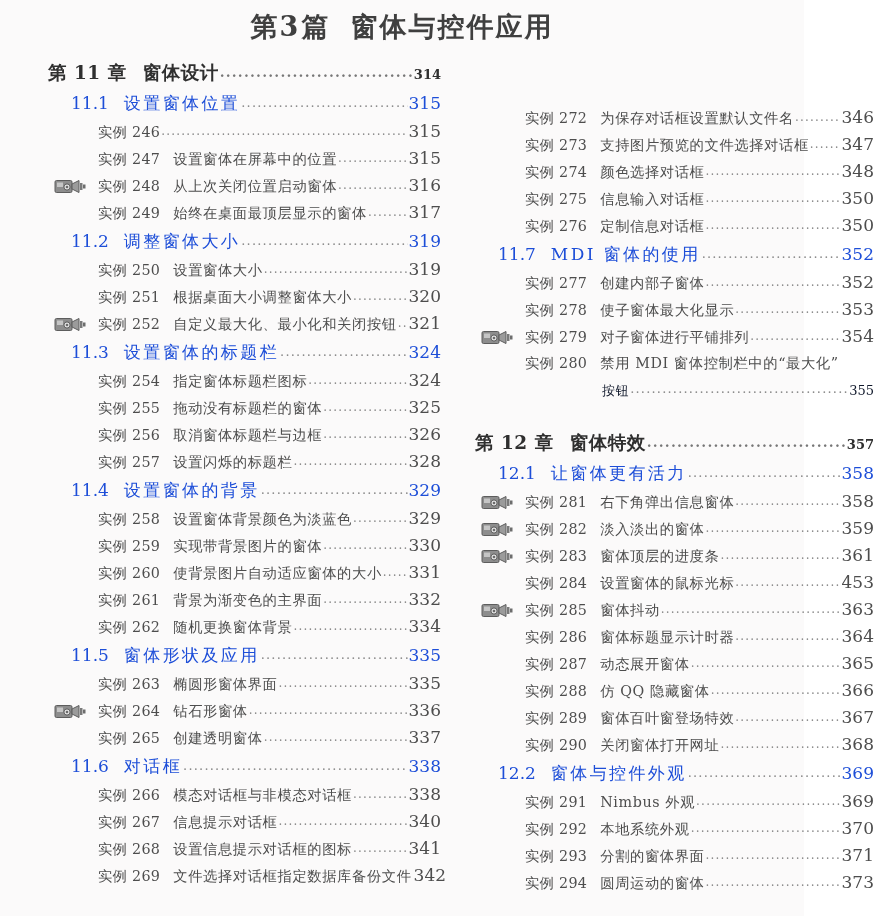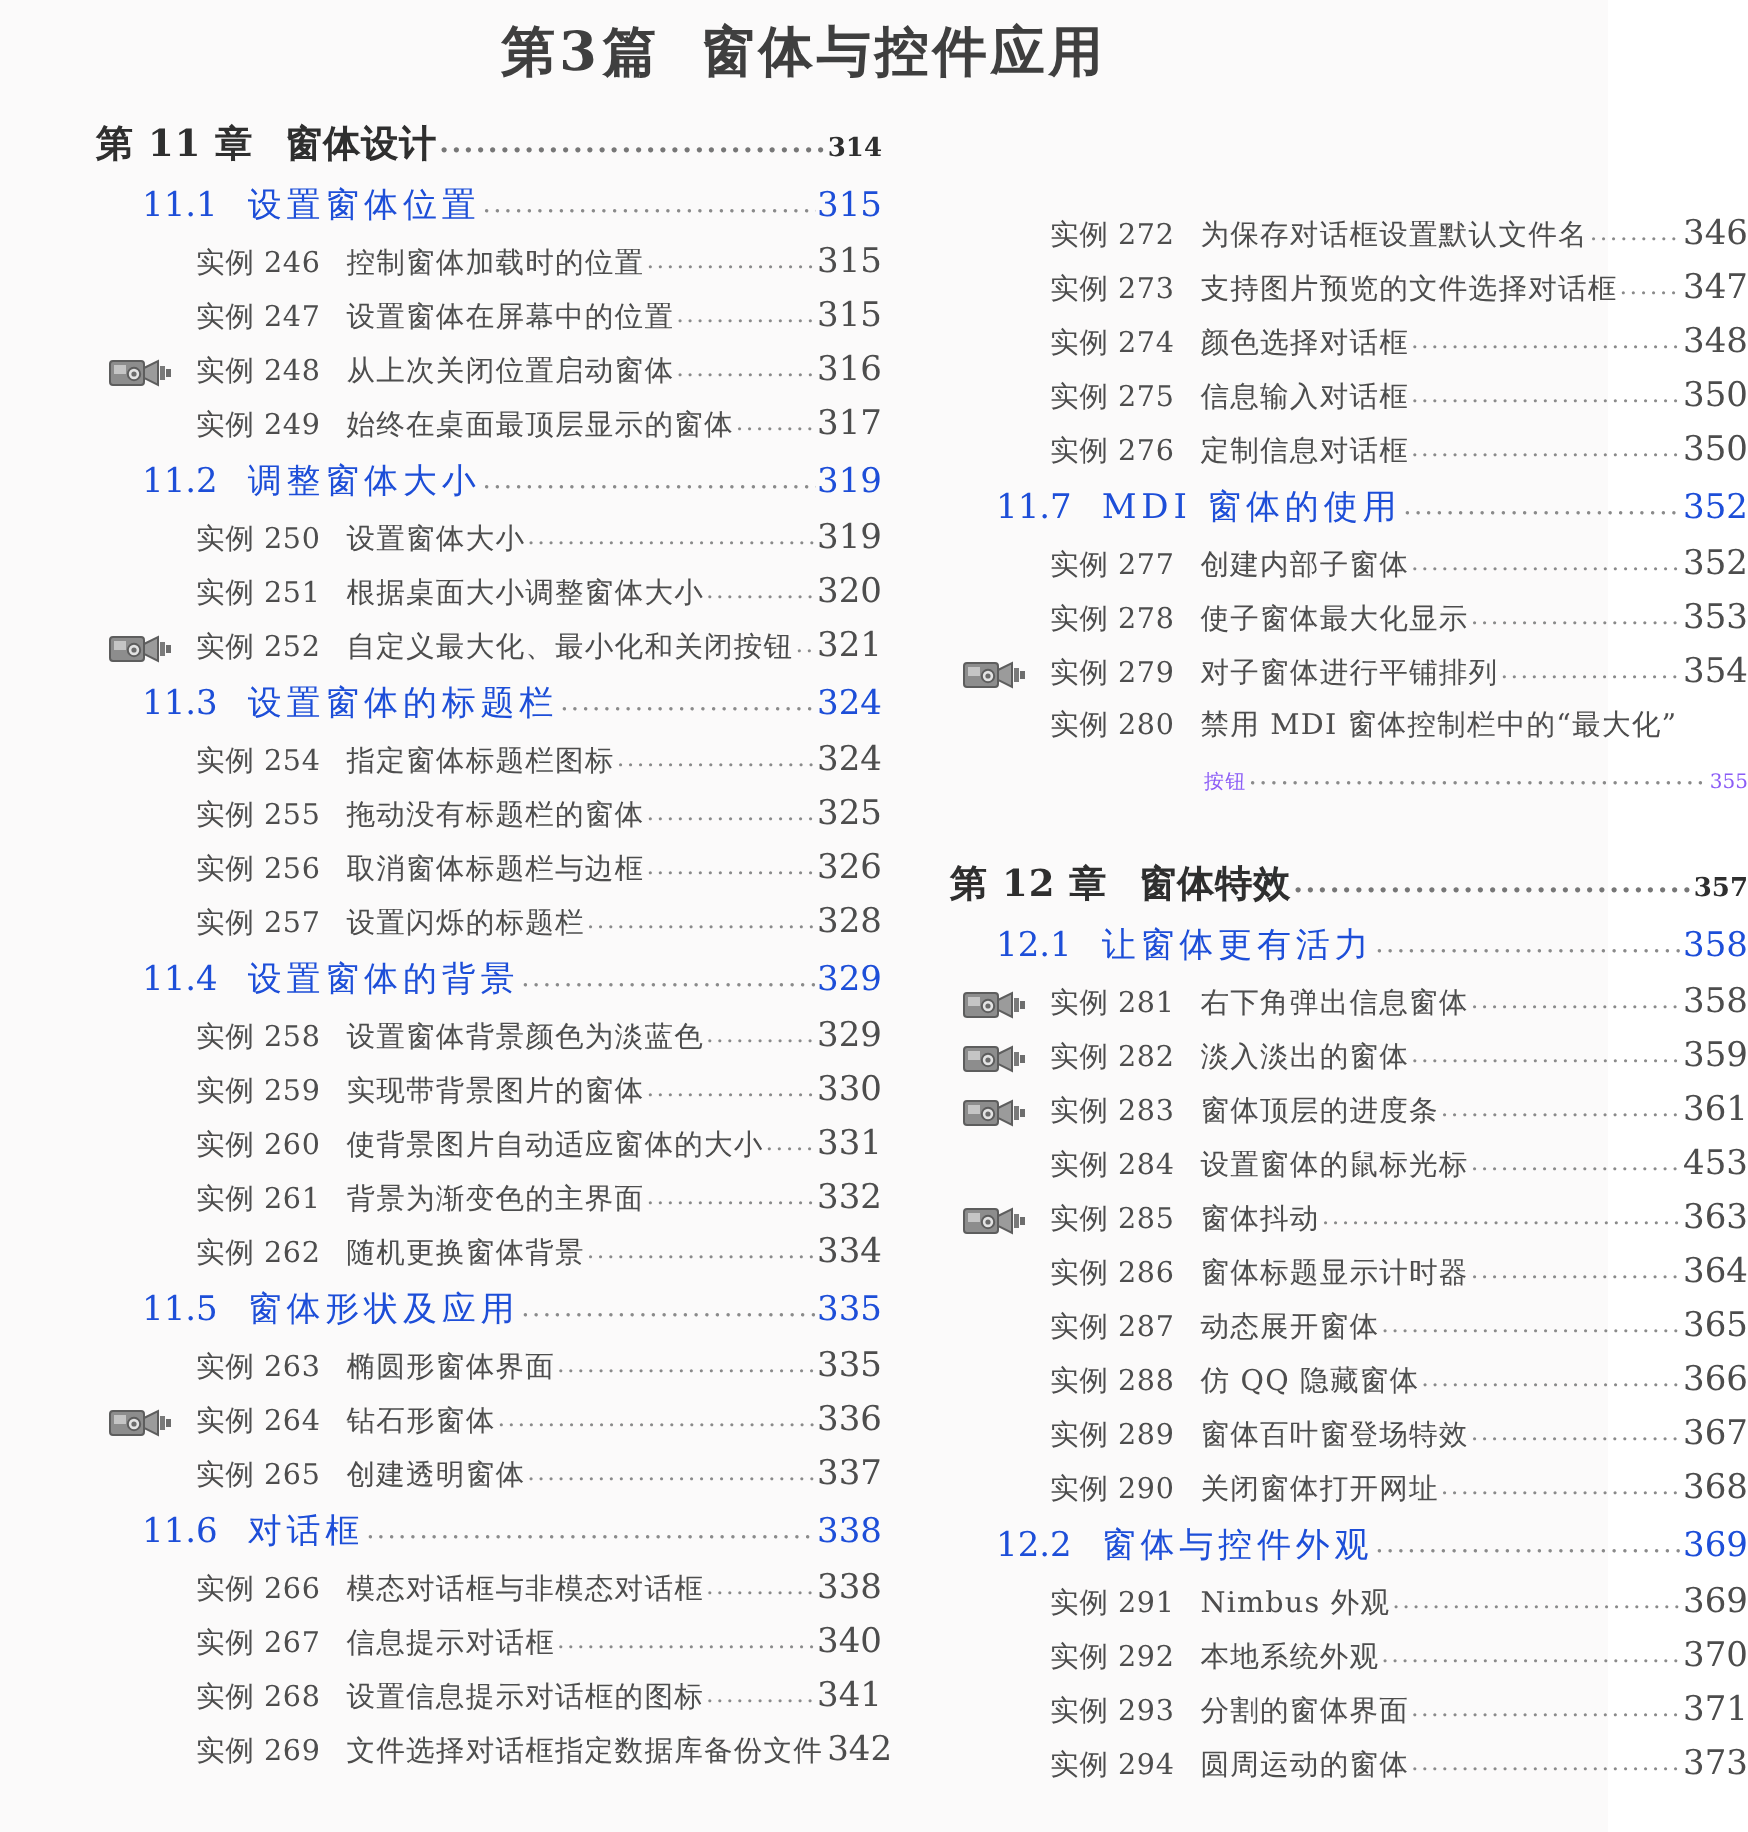--- a/index.html
+++ b/index.html
@@ -115,22 +115,22 @@
     line-height: 27px;
     margin-left: 50px;
   }
   .example .lbl { letter-spacing: 0.3px; }
   .example .ttl { margin-left: 13px; letter-spacing: 0.6px; }
   .example .pg  { font-size: 17px; }
   .example .dots::after { font-size: 12px; }
 
   
   .example-cont {
-    font-size: 10px;
-    color: #8b5cf6;
+    font-size: 13px;
+    color: #0f172a;
     height: 27px;
     line-height: 27px;
     margin-left: 50px;
   }
   .example-cont .ttl { margin-left: 77px; letter-spacing: .6px; }
 
   
   .nodots .dots::after { content: ""; }
 
   
@@ -163,21 +163,20 @@
           <span class="pg">314</span>
         </div>
         <div class="row section">
           <span class="lbl">11.1</span>
           <span class="ttl">设置窗体位置</span>
           <span class="dots"></span>
           <span class="pg">315</span>
         </div>
         <div class="row example">
           <span class="lbl">实例 246</span>
-          <span class="ttl">控制窗体加载时的位置</span>
           <span class="dots"></span>
           <span class="pg">315</span>
         </div>
         <div class="row example">
           <span class="lbl">实例 247</span>
           <span class="ttl">设置窗体在屏幕中的位置</span>
           <span class="dots"></span>
           <span class="pg">315</span>
         </div>
         <div class="row example has-icon">

